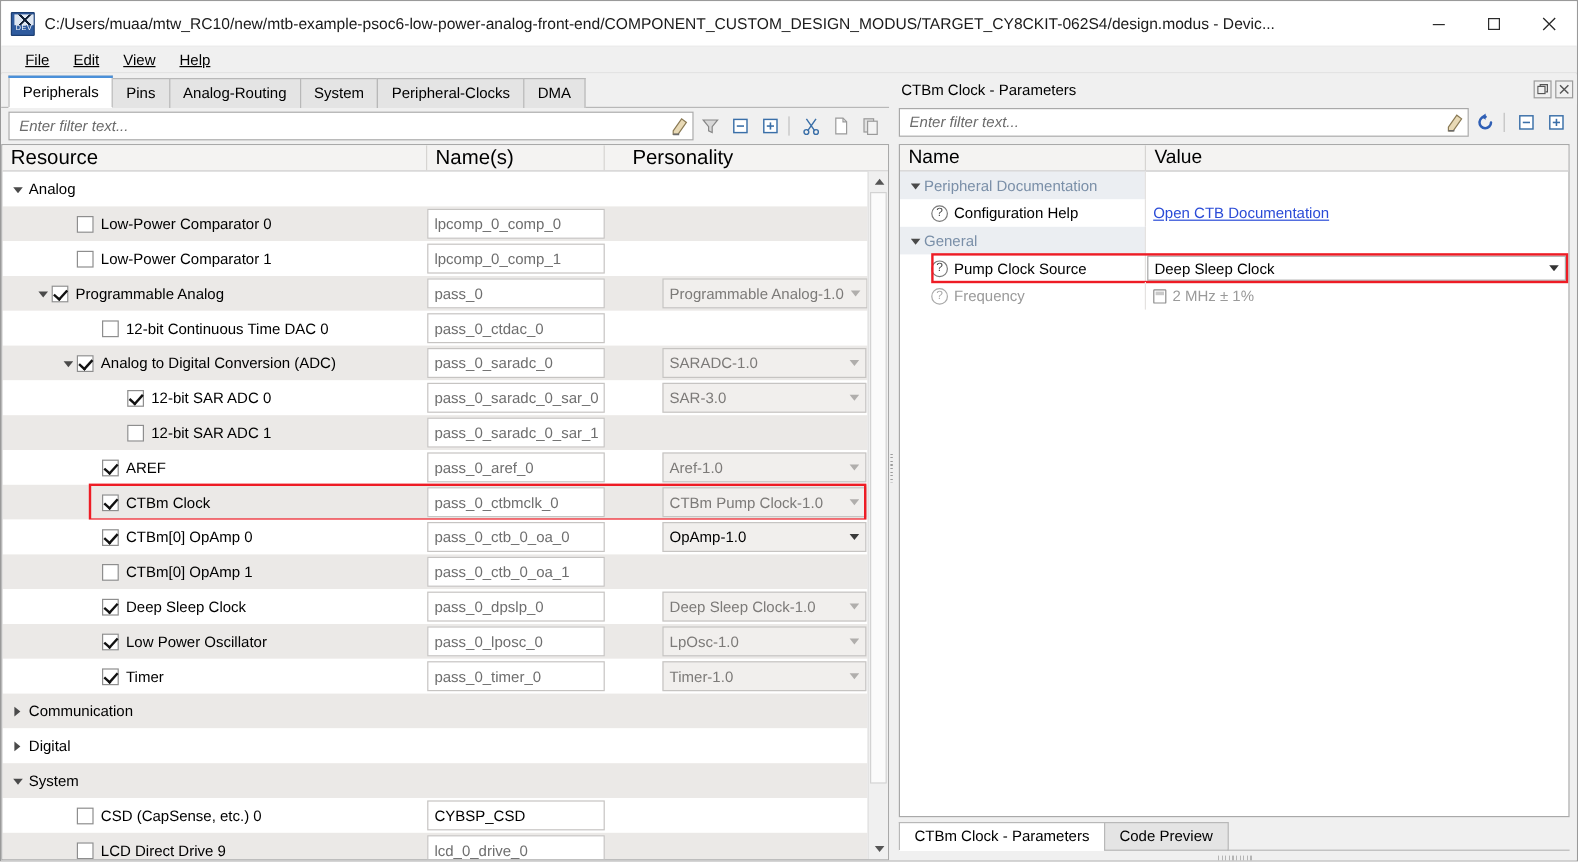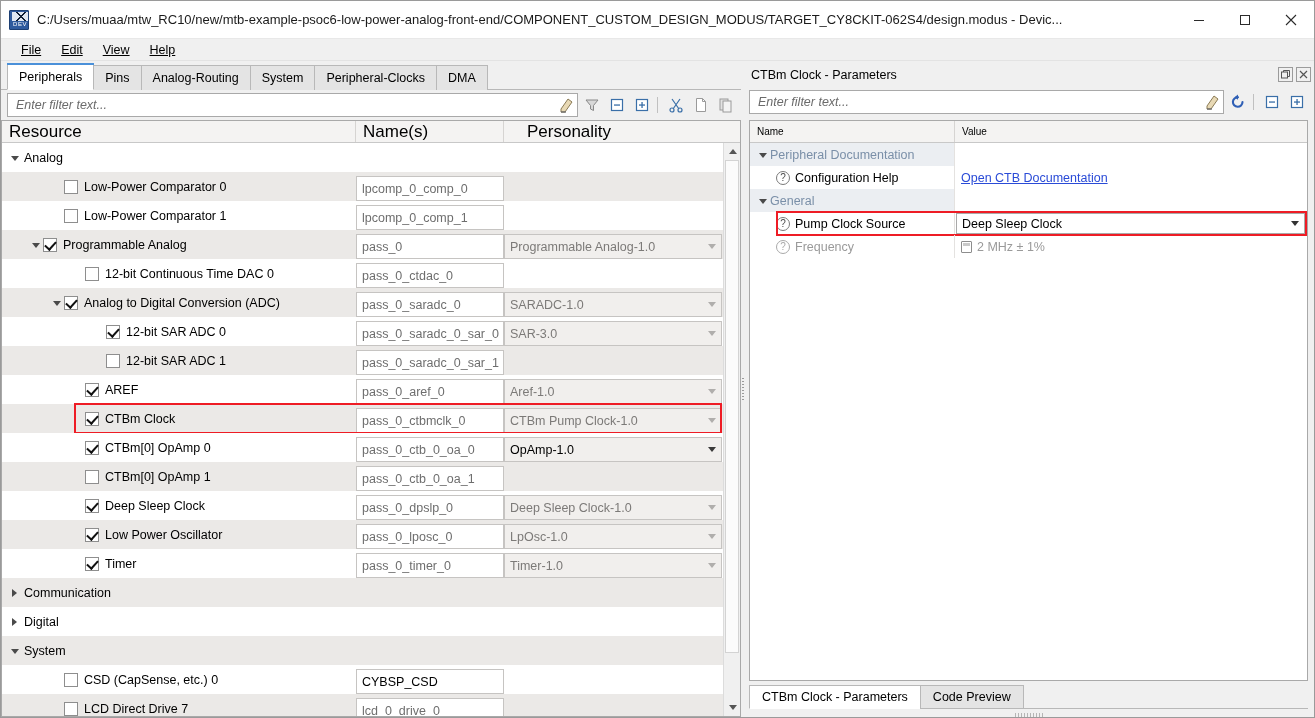--- a/index.html
+++ b/index.html
@@ -81,21 +81,21 @@
   
   .tablewrap { position:absolute; left:0; right:0; top:58px; bottom:0;
                border:1px solid #a9a9a9; background:#fff; overflow:hidden; }
   .thead { display:flex; height:22px; background:#f4f3f2; border-bottom:1px solid #c8c8c8;
            font-size:17px; }
   .th { line-height:21px; padding-left:7px; border-right:1px solid #d6d4d2; color:#000; }
   .th.c1 { width:354px; }
   .th.c2 { width:148px; }
   .th.c3 { flex:1 1 auto; border-right:none;margin-left:16px; }
   .tbody { position:absolute; top:22px; left:0; right:17px; bottom:0; overflow:hidden; }
-  .row { display:flex; align-items:flex-end; height:29px; position:relative; }
+  .row { display:flex; align-items:center; height:29px; position:relative; }
   .row.alt { background:#ebe9e7; }
   .row.white { background:#ffffff; }
   .cell-res { width:354px; flex:0 0 354px; display:flex; align-items:center; height:29px;
               padding-left:6px; }
   .twisty { width:14px; flex:0 0 14px; height:14px; position:relative; }
   .twisty.down::after { content:""; position:absolute; left:3px; top:5px;
               border-left:4px solid transparent; border-right:4px solid transparent;
               border-top:5px solid #4a4a4a; }
   .twisty.right::after { content:""; position:absolute; left:4px; top:3px;
               border-top:4px solid transparent; border-bottom:4px solid transparent;
@@ -104,21 +104,21 @@
         margin-right:6px; position:relative; }
   .cb.on::after { content:""; position:absolute; left:3px; top:0px; width:5px; height:9px;
         border:solid #111; border-width:0 2px 2px 0; transform:rotate(42deg); }
   .res-label { font-size:12.5px; color:#000; white-space:nowrap; }
   .grp-label { font-size:12.5px; color:#000; padding-left:2px; }
   .cell-name { width:148px; flex:0 0 148px; }
   .namebox { height:25px; background:#fff; border:1px solid #c6c4c2; display:flex;
              align-items:center; padding:0 5px; font-size:12.5px; color:#6e6e6e;
              white-space:nowrap; overflow:hidden; }
   .namebox.dark { color:#000; }
-  .cell-pers { flex:1 1 auto; padding-right:1px; }
+  .cell-pers { flex:1 1 auto; padding-right:1px;padding-left:48px; }
   .combo { height:25px; background:#f1efed; border:1px solid #c6c4c2; display:flex;
            align-items:center; padding:0 5px; font-size:12.5px; color:#7c7a78;
            justify-content:space-between; white-space:nowrap; }
   .combo.active { color:#000; background:#f1efed; }
   .combo .arr { border-left:4px solid transparent; border-right:4px solid transparent;
            border-top:5px solid #b0aeac; margin-left:6px; }
   .combo.active .arr { border-top-color:#3a3a3a; }
   .hl-box { position:absolute; border:2px solid #ee1c25; pointer-events:none; }
 
   
@@ -137,21 +137,21 @@
   
   .panel-title { height:25px; display:flex; align-items:center; font-size:12.5px;
                  padding-left:6px; background:#f0f0f0; }
   .panel-title .t { flex:1 1 auto; }
   .pbtn { width:15px; height:15px; border:1px solid #9b9b9b; background:#f0f0f0;
           margin-right:3px; display:flex; align-items:center; justify-content:center; }
   .rfilterrow { height:30px; display:flex; align-items:center; padding:2px 6px 2px 4px; }
   .ptable { position:absolute; left:4px; right:6px; top:58px; bottom:36px;
             border:1px solid #a9a9a9; background:#fff; overflow:hidden; }
   .pthead { display:flex; height:22px; background:#f4f3f2; border-bottom:1px solid #c8c8c8; }
-  .pth { line-height:21px; padding-left:7px; border-right:1px solid #d6d4d2; font-size:10px; }
+  .pth { line-height:21px; padding-left:7px; border-right:1px solid #d6d4d2; font-size:16px; }
   .pth.n { width:205px; flex:0 0 205px; }
   .pth.v { flex:1 1 auto; border-right:none; }
   .prow { display:flex; align-items:center; height:23px; position:relative; font-size:12.5px; }
   .pname { width:205px; flex:0 0 205px; display:flex; align-items:center; height:23px;
            border-right:1px solid #e4e2e0; }
   .pname.grp { background:#ebeef2; color:#7a8fa8; }
   .pvalue { flex:1 1 auto; padding-left:6px; height:23px; display:flex; align-items:center;
             white-space:nowrap; overflow:hidden; }
   .qmark { width:14px; height:14px; border-radius:50%; border:1px solid #7a7a7a;
            font-size:10px; line-height:12px; text-align:center; color:#4a4a4a;
@@ -544,21 +544,21 @@
               <div class="cell-name">
                 <div class="namebox dark">CYBSP_CSD</div>
               </div>
               <div class="cell-pers"></div>
             </div>
             <div class="row alt">
               <div class="cell-res">
                 <span style="display: inline-block; flex: 0 0 42px; width: 42px;"></span>
                 <span class="twisty"></span>
                 <span class="cb"></span>
-                <span class="res-label">LCD Direct Drive 7</span>
+                <span class="res-label">LCD Direct Drive 9</span>
               </div>
               <div class="cell-name">
                 <div class="namebox">lcd_0_drive_0</div>
               </div>
               <div class="cell-pers"></div>
             </div>
           </div>
         <div class="vscroll">
           <div class="sb-arrow sb-up"></div>
           <div class="sb-track">

